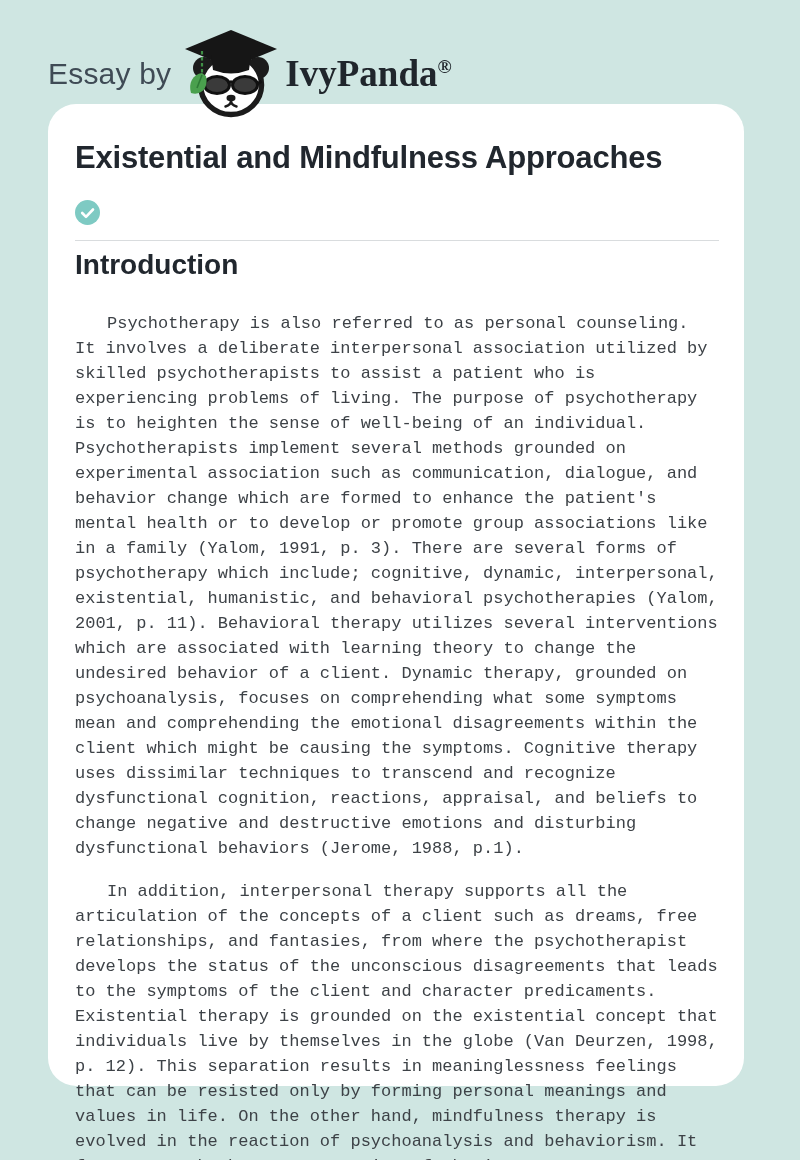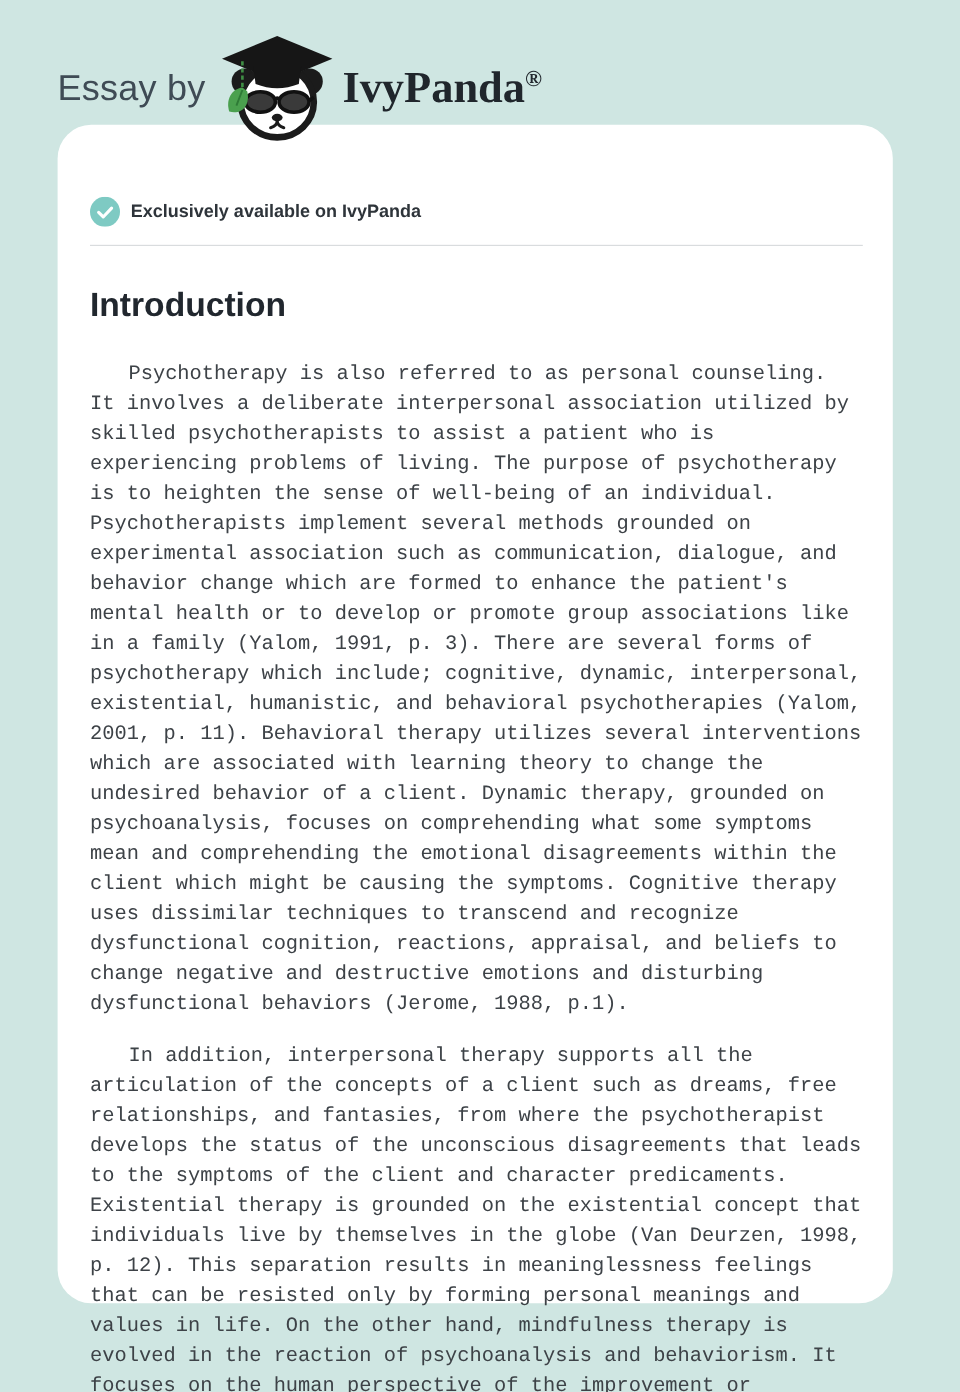--- a/index.html
+++ b/index.html
@@ -82,21 +82,21 @@
     color: #2e343a;
   }
 
   .divider {
     border: none;
     border-top: 1px solid #d9dcde;
     margin-top: 15px;
   }
 
   .section-heading {
-    margin-top: 33px;
+    margin-top: 8px;
     font-size: 28px;
     font-weight: 700;
     color: #21272e;
   }
 
   .body-copy p {
     font-size: 17px;
     line-height: 25px;
     color: #3d4247;
     text-indent: 32px;
@@ -136,29 +136,29 @@
       <line x1="19" y1="21" x2="19" y2="45" stroke="#3f8f45" stroke-width="2.2" stroke-dasharray="3.5 2.5"></line>
       <path d="M19 43 C10 44 5 53 8 63 C18 66 26 58 23 46 Z" fill="#4aa04e"></path>
       <line x1="19" y1="45" x2="14" y2="58" stroke="#2e7a36" stroke-width="1.6"></line>
     </svg>
   </span>
 
   <span class="brand-wrap"><span>IvyPanda</span><span class="brand-reg">®</span></span>
 </header>
 
 <main class="card">
+  <h1 class="article-title">Existential and Mindfulness Approaches</h1>
 
   <div class="badge-row">
     <span class="check-circle">
       <svg viewBox="0 0 25 25" width="25" height="25" aria-hidden="true">
         <circle cx="12.5" cy="12.5" r="12.5" fill="#7ecac3"></circle>
         <path d="M7.2 13 L11 16.8 L18 9.5" fill="none" stroke="#ffffff" stroke-width="2.6" stroke-linecap="round" stroke-linejoin="round"></path>
       </svg>
     </span>
-    <span class="badge-label">Exclusively available on IvyPanda</span>
   </div>
 
   <hr class="divider">
 
   <h2 class="section-heading">Introduction</h2>
 
   <div class="body-copy">
     <p>Psychotherapy is also referred to as personal counseling. It involves a deliberate interpersonal association utilized by skilled psychotherapists to assist a patient who is experiencing problems of living. The purpose of psychotherapy is to heighten the sense of well-being of an individual. Psychotherapists implement several methods grounded on experimental association such as communication, dialogue, and behavior change which are formed to enhance the patient's mental health or to develop or promote group associations like in a family (Yalom, 1991, p. 3). There are several forms of psychotherapy which include; cognitive, dynamic, interpersonal, existential, humanistic, and behavioral psychotherapies (Yalom, 2001, p. 11). Behavioral therapy utilizes several interventions which are associated with learning theory to change the undesired behavior of a client. Dynamic therapy, grounded on psychoanalysis, focuses on comprehending what some symptoms mean and comprehending the emotional disagreements within the client which might be causing the symptoms. Cognitive therapy uses dissimilar techniques to transcend and recognize dysfunctional cognition, reactions, appraisal, and beliefs to change negative and destructive emotions and disturbing dysfunctional behaviors (Jerome, 1988, p.1).</p>
     <p>In addition, interpersonal therapy supports all the articulation of the concepts of a client such as dreams, free relationships, and fantasies, from where the psychotherapist develops the status of the unconscious disagreements that leads to the symptoms of the client and character predicaments. Existential therapy is grounded on the existential concept that individuals live by themselves in the globe (Van Deurzen, 1998, p. 12). This separation results in meaninglessness feelings that can be resisted only by forming personal meanings and values in life. On the other hand, mindfulness therapy is evolved in the reaction of psychoanalysis and behaviorism. It focuses on the human perspective of the improvement or advancement of a person which stresses subjective meaning, an interest for constructive development, and a determination refutation rather than pathology (Jerome, 1988, p.2). This paper will critically examine mindfulness and existential psychotherapies.</p>
   </div>

